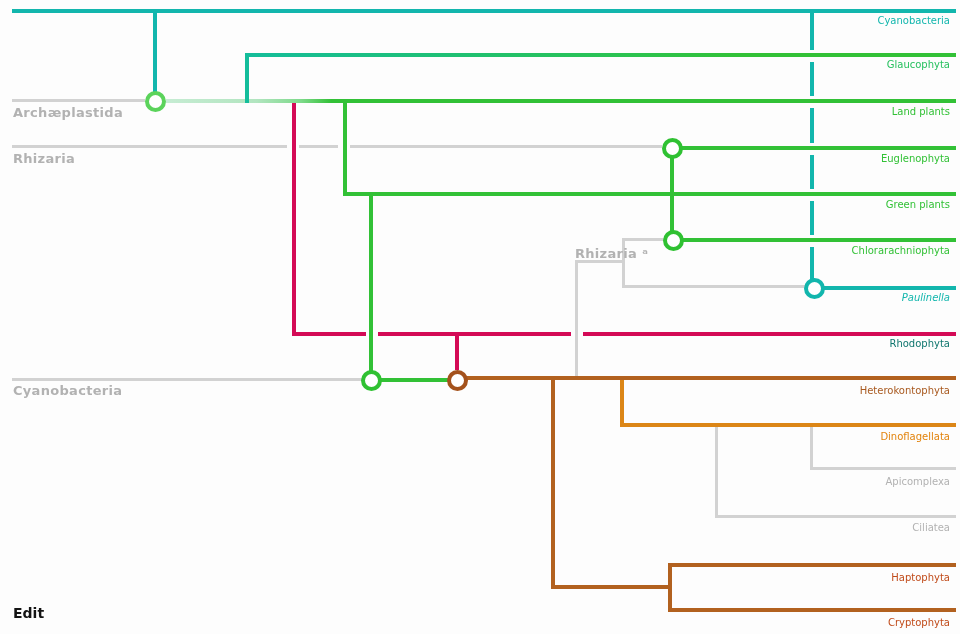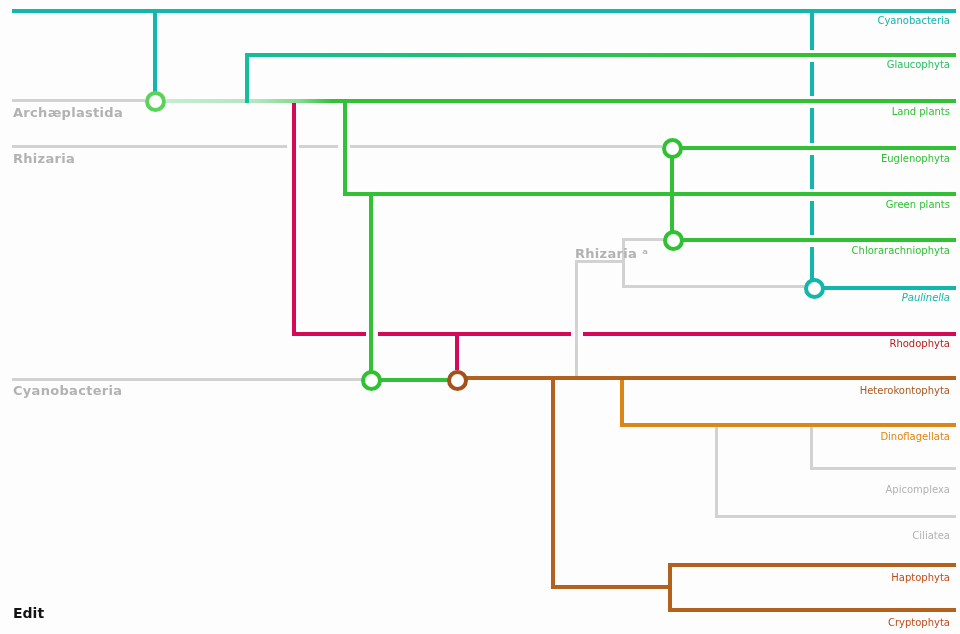--- a/index.html
+++ b/index.html
@@ -19,24 +19,24 @@
   .grad-pale{background:linear-gradient(90deg,#c6ecd3 0%,#b2e5c0 50%,#7eda8b 75%,#32c136 92%);}
   .node{position:absolute;width:13px;height:13px;border-radius:50%;background:#fff;
         border:4px solid #2fc132;z-index:10;}
   .n-light{border-color:#5bd35b;}
   .n-teal{border-color:#12b6ad;}
   .n-rust{border-color:#a4521c;}
   .taxon{position:absolute;right:10px;font-size:10px;line-height:14px;white-space:nowrap;cursor:pointer;}
   .t-teal{color:#12b6ad;}
   .t-glauco{color:#27c05f;}
   .t-green{color:#32c136;}
-  .t-crimson{color:#b91c1c;}
+  .t-crimson{color:#0f766e;}
   .t-hetero{color:#a8591f;}
   .t-orange{color:#e2830c;}
-  .t-gray{color:#b2b2b2;margin-top:8px;}
+  .t-gray{color:#b2b2b2;}
   .t-rust{color:#c04b1a;}
   .italic{font-style:italic;}
   .clade{position:absolute;font-size:13px;line-height:14px;font-weight:700;color:#b2b2b2;
          letter-spacing:.3px;white-space:nowrap;text-align:right;}
   .edit{position:absolute;left:13px;top:605px;font-size:14px;line-height:16px;font-weight:700;
         color:#141414;cursor:pointer;}
 </style>
 </head>
 <body>
 

